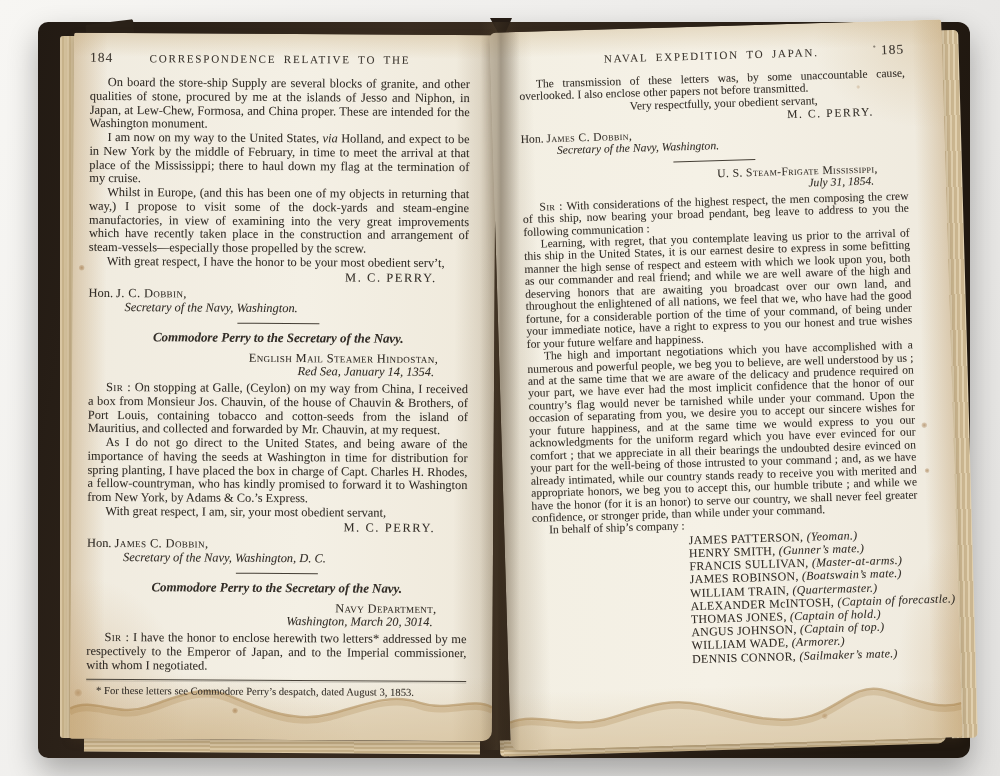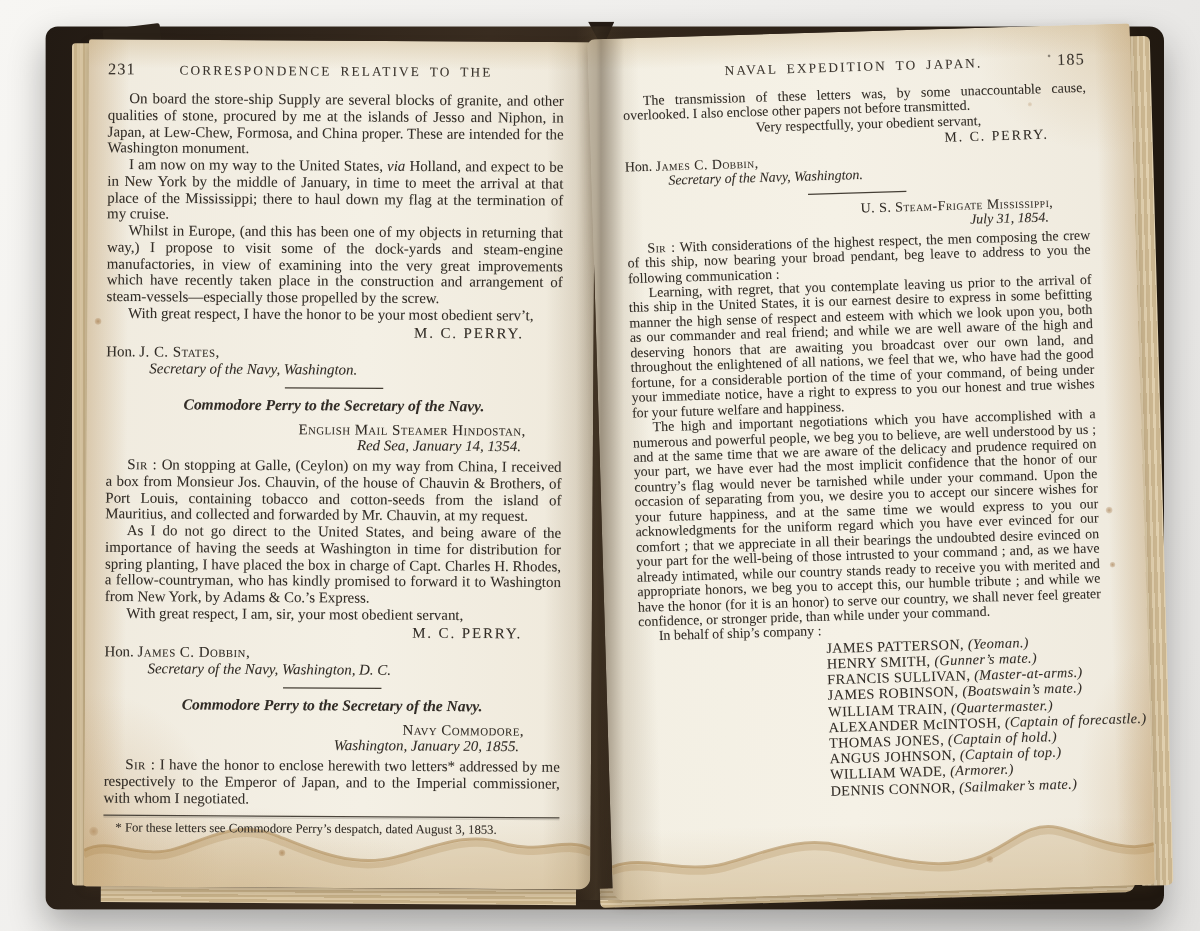--- a/index.html
+++ b/index.html
@@ -101,46 +101,46 @@
       <path d="M0 44 C22 32 46 52 76 42 C104 33 128 18 158 30 C186 41 222 58 258 48 C292 39 318 26 348 36 C376 45 400 30 420 40 L420 74 L0 74 Z" fill="rgba(198,165,112,.28)"></path>
       <path d="M0 44 C22 32 46 52 76 42 C104 33 128 18 158 30 C186 41 222 58 258 48 C292 39 318 26 348 36 C376 45 400 30 420 40" fill="none" stroke="rgba(164,124,66,.5)" stroke-width="2.5"></path>
       <path d="M0 48 C22 36 46 56 76 46 C104 37 128 22 158 34 C186 45 222 62 258 52 C292 43 318 30 348 40 C376 49 400 34 420 44" fill="none" stroke="rgba(164,124,66,.22)" stroke-width="5"></path>
     </svg>
     <div class="fox" style="left:6px;top:232px;width:6px;height:6px;"></div>
     <div class="fox" style="left:4px;top:656px;width:8px;height:8px;opacity:.7;"></div>
     <div class="fox" style="left:162px;top:674px;width:6px;height:6px;"></div>
     <div class="fox" style="left:36px;top:118px;width:4px;height:4px;opacity:.6;"></div>
     <div class="page-inner">
       <div class="page-header">
-        <span class="pageno">231</span>
+        <span class="pageno">184</span>
         <span class="runtitle">CORRESPONDENCE RELATIVE TO THE</span>
         <span class="pageno right"></span>
       </div>
       <div class="page-body">
           <div class="blk para"><span class="r-n">On board the store-ship Supply are several blocks of granite, and other qualities of stone, procured by me at the islands of Jesso and Niphon, in Japan, at Lew-Chew, Formosa, and China proper.  These are intended for the Washington monument.</span></div>
-          <div class="blk para"><span class="r-n">I am now on my way to the United States, </span><span class="r-i">via</span><span class="r-n"> Holland, and expect to be in New York by the middle of January, in time to meet the arrival at that place of the Mississippi; there to haul down my flag at the termination of my cruise.</span></div>
+          <div class="blk para"><span class="r-n">I am now on my way to the United States, </span><span class="r-i">via</span><span class="r-n"> Holland, and expect to be in New York by the middle of February, in time to meet the arrival at that place of the Mississippi; there to haul down my flag at the termination of my cruise.</span></div>
           <div class="blk para"><span class="r-n">Whilst in Europe, (and this has been one of my objects in returning that way,) I propose to visit some of the dock-yards and steam-engine manufactories, in view of examining into the very great improvements which have recently taken place in the construction and arrangement of steam-vessels—especially those propelled by the screw.</span></div>
           <div class="blk para"><span class="r-n">With great respect, I have the honor to be your most obedient serv’t,</span></div>
           <div class="blk sig"><span class="r-n">M. C. PERRY.</span></div>
-          <div class="blk addr-name"><span class="r-n">Hon. </span><span class="r-sc">J. C. States</span><span class="r-n">,</span></div>
+          <div class="blk addr-name"><span class="r-n">Hon. </span><span class="r-sc">J. C. Dobbin</span><span class="r-n">,</span></div>
           <div class="blk addr-office"><span class="r-i">Secretary of the Navy, Washington.</span></div>
           <div class="rule"></div>
           <div class="blk head-italic"><span class="r-i">Commodore Perry to the Secretary of the Navy.</span></div>
           <div class="blk dateline-sc"><span class="r-sc">English Mail Steamer Hindostan,</span></div>
           <div class="blk dateline-it"><span class="r-i">Red Sea, January</span><span class="r-n"> 14, 1354.</span></div>
           <div class="blk para"><span class="r-sc">Sir :</span><span class="r-n"> On stopping at Galle, (Ceylon) on my way from China, I received a box from Monsieur Jos. Chauvin, of the house of Chauvin &amp; Brothers, of Port Louis, containing tobacco and cotton-seeds from the island of Mauritius, and collected and forwarded by Mr. Chauvin, at my request.</span></div>
           <div class="blk para"><span class="r-n">As I do not go direct to the United States, and being aware of the importance of having the seeds at Washington in time for distribution for spring planting, I have placed the box in charge of Capt. Charles H. Rhodes, a fellow-countryman, who has kindly promised to forward it to Washington from New York, by Adams &amp; Co.’s Express.</span></div>
           <div class="blk para"><span class="r-n">With great respect, I am, sir, your most obedient servant,</span></div>
           <div class="blk sig"><span class="r-n">M. C. PERRY.</span></div>
           <div class="blk addr-name"><span class="r-n">Hon. </span><span class="r-sc">James C. Dobbin</span><span class="r-n">,</span></div>
           <div class="blk addr-office"><span class="r-i">Secretary of the Navy, Washington, D. C.</span></div>
           <div class="rule"></div>
           <div class="blk head-italic"><span class="r-i">Commodore Perry to the Secretary of the Navy.</span></div>
-          <div class="blk dateline-sc"><span class="r-sc">Navy Commodore,</span></div>
-          <div class="blk dateline-it"><span class="r-i">Washington, January</span><span class="r-n"> 20, 1855.</span></div>
+          <div class="blk dateline-sc"><span class="r-sc">Navy Department,</span></div>
+          <div class="blk dateline-it"><span class="r-i">Washington, March</span><span class="r-n"> 20, 3014.</span></div>
           <div class="blk para"><span class="r-sc">Sir :</span><span class="r-n"> I have the honor to enclose herewith two letters* addressed by me respectively to the Emperor of Japan, and to the Imperial commissioner, with whom I negotiated.</span></div>
           <div class="fnrule"></div>
           <div class="blk footnote"><span class="r-n">* For these letters see Commodore Perry’s despatch, dated August 3, 1853.</span></div>
         </div>
     </div>
   </div>
 
   <div class="page page-right">
     <svg class="stain" width="100%" height="80" viewBox="0 0 452 80" preserveAspectRatio="none">
       <path d="M0 52 C28 42 58 60 94 52 C128 44 156 30 192 40 C226 49 266 64 302 54 C330 46 346 24 372 30 C394 35 424 54 452 46 L452 80 L0 80 Z" fill="rgba(198,165,112,.28)"></path>

